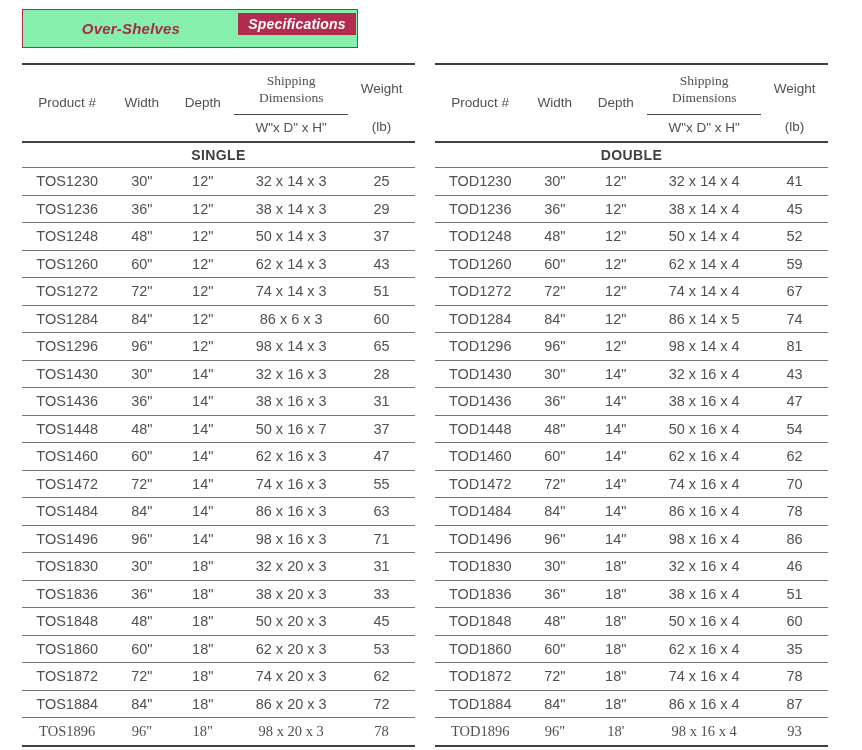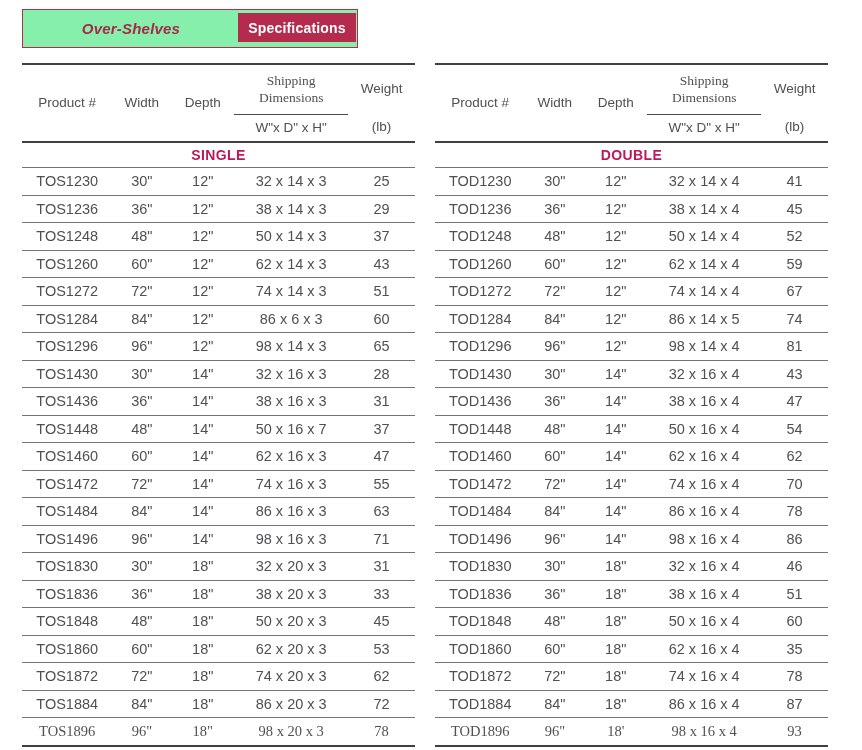--- a/index.html
+++ b/index.html
@@ -23,24 +23,24 @@
     left: 0; top: 0;
     width: 216px; height: 37px;
     display: flex; align-items: center; justify-content: center;
     font-size: 15px; font-weight: bold; font-style: italic;
     color: #a8284a;
     letter-spacing: 0.2px;
   }
   .spec-tab {
     position: absolute;
     left: 238px; top: 13px;
-    width: 118px; height: 29px;
+    width: 118px; height: 22px;
     background: #b42b4e;
     display: flex; align-items: center; justify-content: center;
-    font-size: 14px; font-weight: bold; 
+    font-size: 14px; font-weight: bold; font-style: italic;
     color: #ffffff;
     letter-spacing: 0.2px;
   }
   
   .tables-wrap {
     position: absolute;
     left: 22px; top: 63px;
     display: flex;
     gap: 20px;
   }
@@ -72,21 +72,21 @@
   th.th-shipping {
     border-bottom: 1.5px solid #4a4a4c;
     padding: 4px 8px 3px;
     font-family: Liberation Serif, serif;
   }
   tr.section-row td {
     height: 24px;
     text-align: center;
     font-weight: bold;
     font-size: 14px;
-    color: #be185d;
+    color: #404040;
     letter-spacing: 0.4px;
     border-bottom: 1px solid #737476;
   }
   tbody tr.data-row td {
     height: 26.5px;
     text-align: center;
     font-size: 14.5px;
     border-bottom: 1px solid #737476;
     white-space: nowrap;
   }

